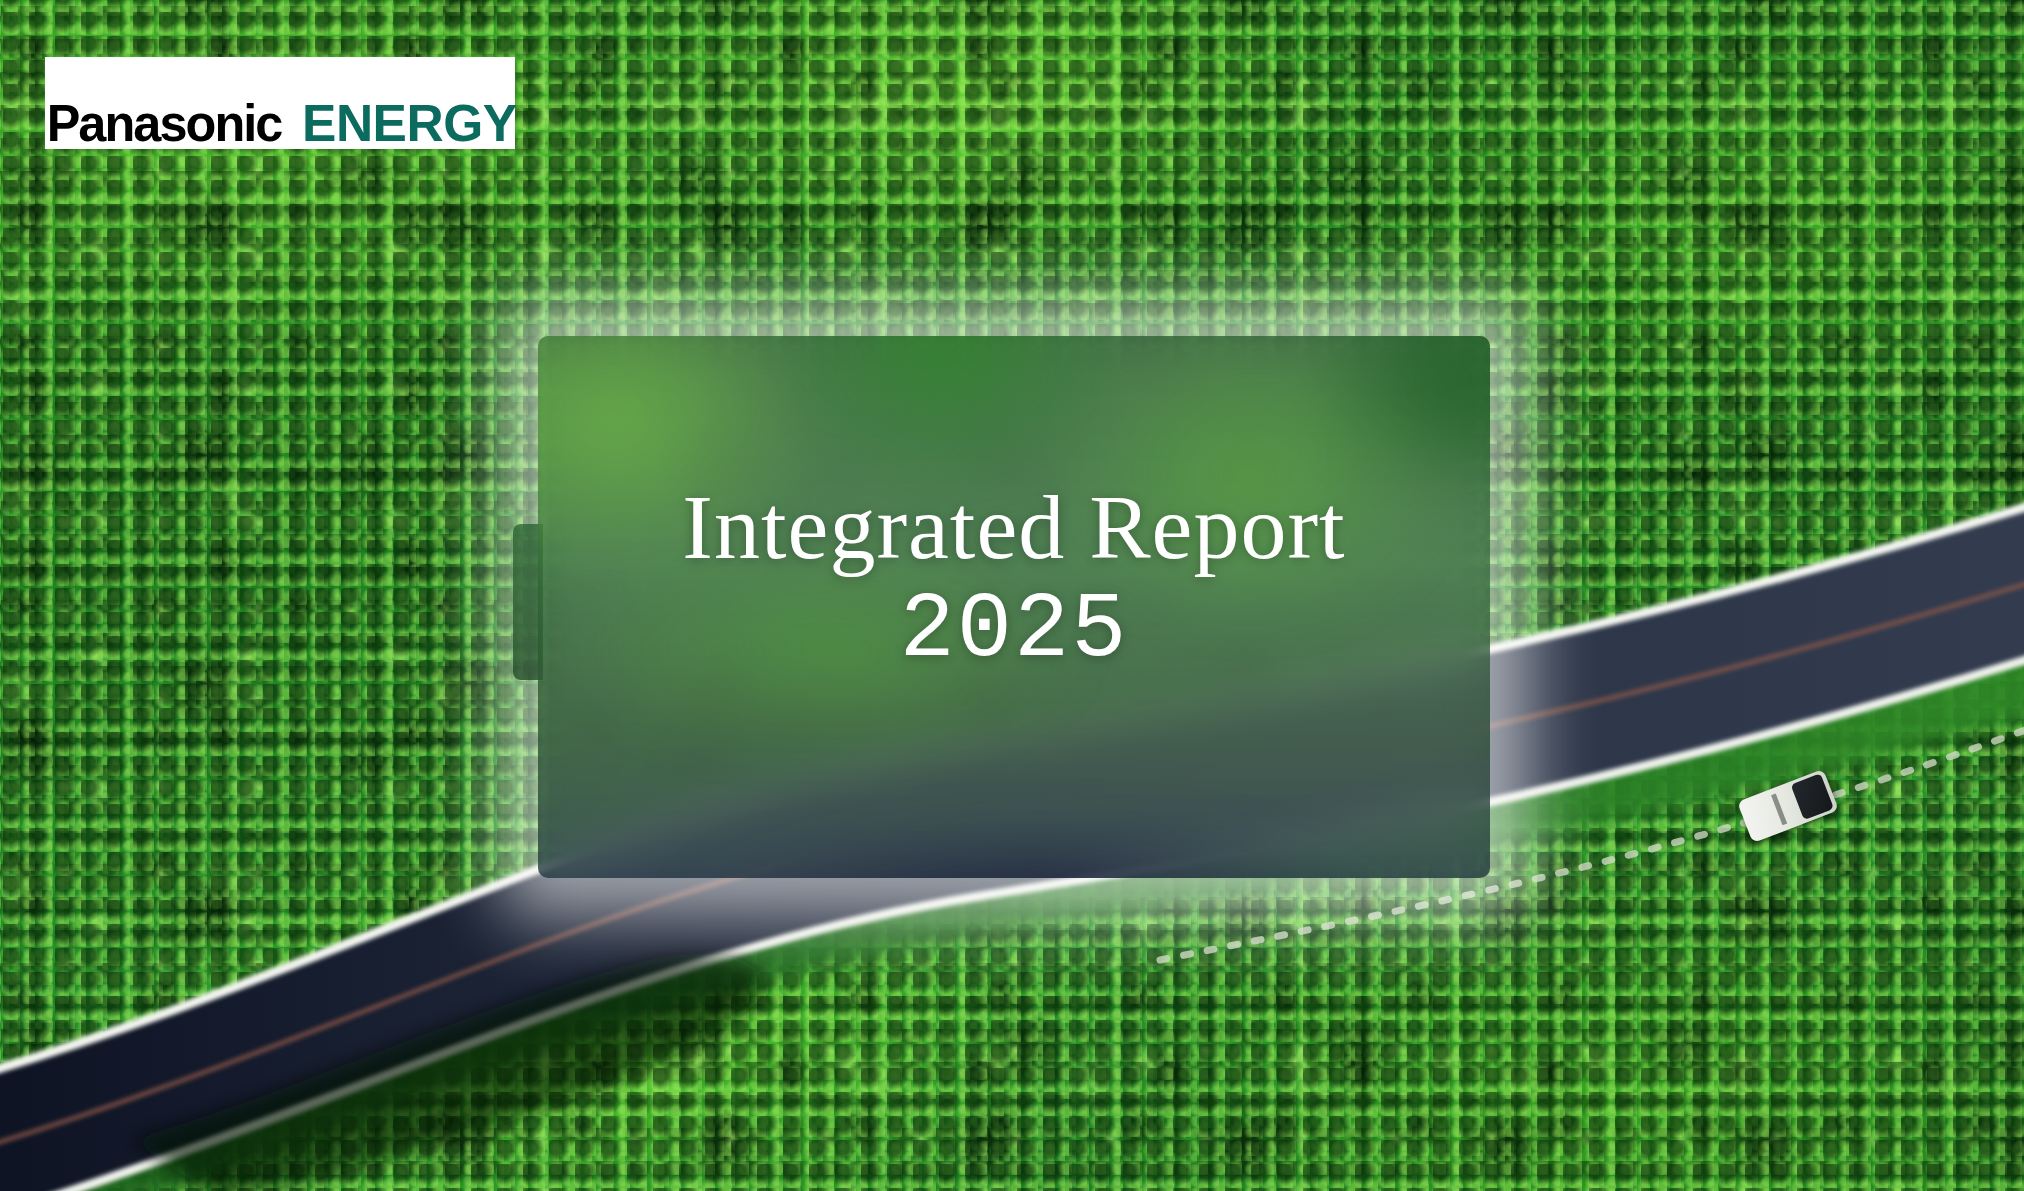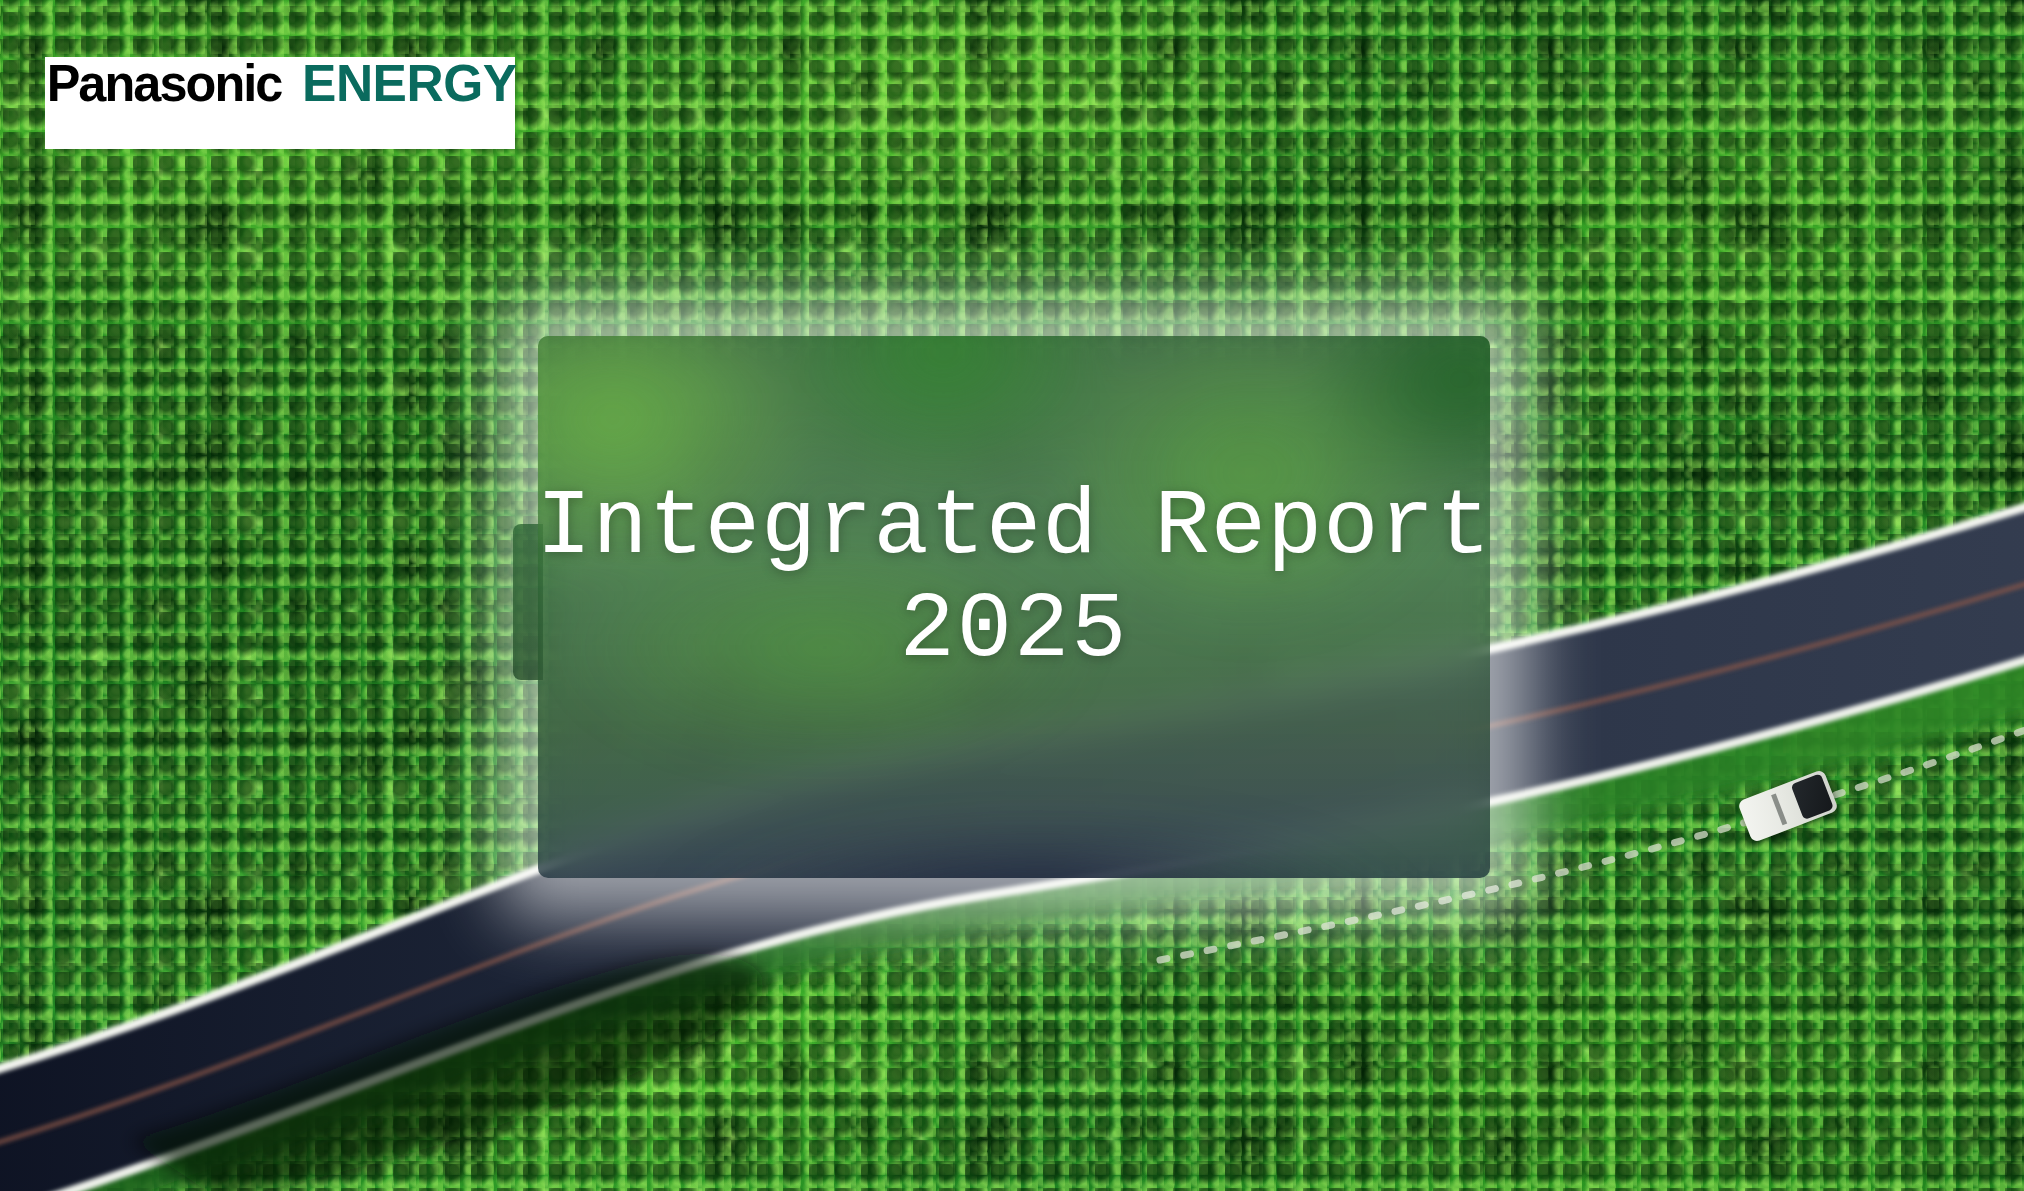--- a/index.html
+++ b/index.html
@@ -122,21 +122,21 @@
 
   
   .logo-plate {
     position: absolute;
     left: 45px;
     top: 57px;
     width: 470px;
     height: 92px;
     background: #ffffff;
     display: flex;
-    align-items: flex-start;
+    align-items: flex-end;
     justify-content: center;
     gap: 16px;
   }
   .logo-panasonic {
     font-family: "Liberation Sans", sans-serif;
     font-weight: 700;
     font-size: 52px;
     letter-spacing: -2.0px;
     color: #000000;
     line-height: 1;
@@ -219,21 +219,21 @@
   }
 
   .card-title-block {
     position: relative;
     z-index: 2;
     text-align: center;
     color: #ffffff;
     padding-bottom: 56px;
   }
   .card-title {
-    font-family: Liberation Mono, monospace;
+    font-family: Liberation Serif, serif;
     font-size: 92px;
     font-weight: 400;
     line-height: 1.12;
     letter-spacing: 1px;
     text-shadow: 0 2px 12px rgba(0,0,0,.30);
     white-space: nowrap;
   }
   .card-year {
     font-family: Liberation Mono, monospace;
     font-size: 92px;

